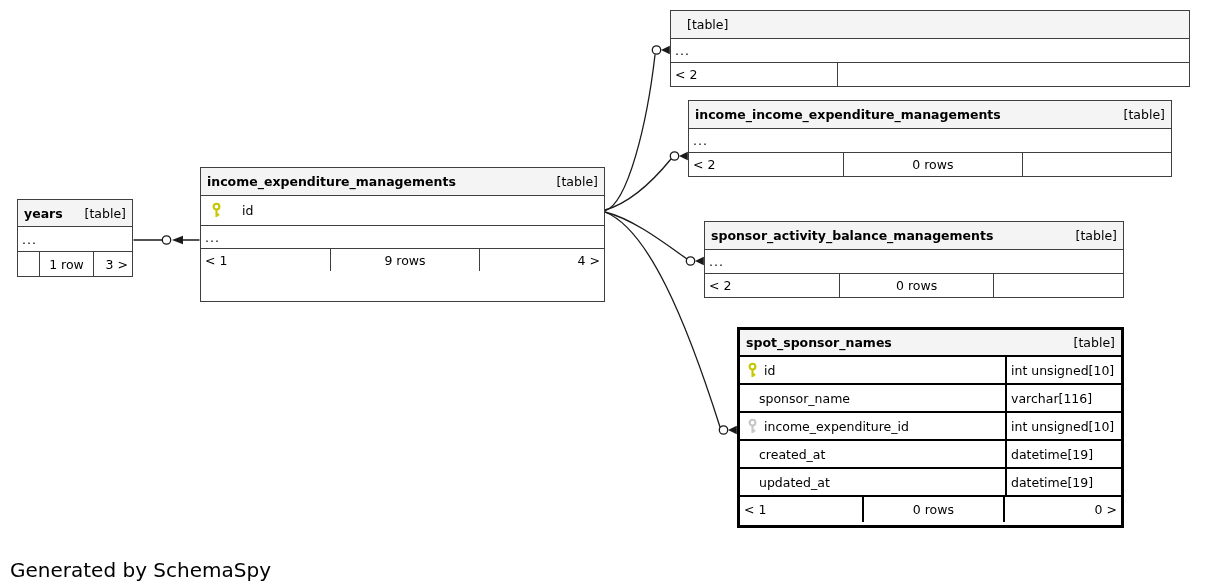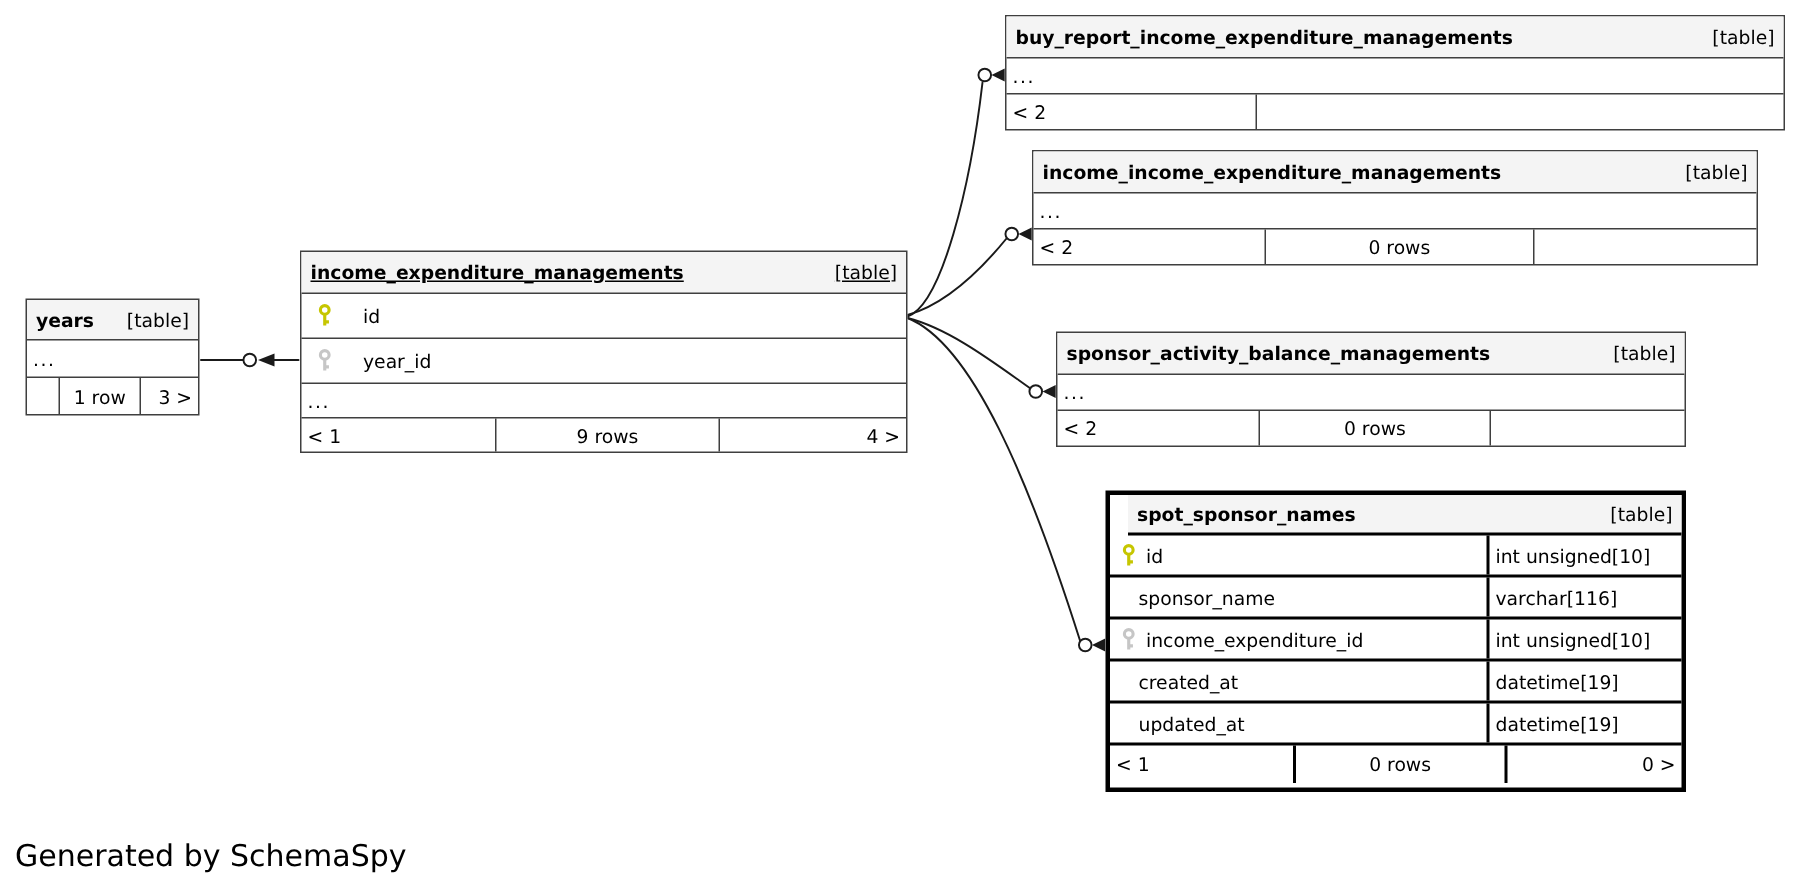--- a/index.html
+++ b/index.html
@@ -26,45 +26,45 @@
   
   #t-years{left:17px;top:199px;width:116px;height:78px;}
   #t-years .hd{height:27px;}
   #t-years .dots{height:25px;}
   #t-years .ft{height:24px;}
   #t-years .ft .c0{width:21px;}
   #t-years .ft .c1{width:54px;}
   #t-years .ft .c2{flex:1;}
 
   #t-iem{left:200px;top:167px;width:405px;height:135px;}
-  #t-iem .hd{height:28px;text-decoration:underline;}
+  #t-iem .hd{height:28px;}
   #t-iem .crow{height:30px;}
   #t-iem .dots{height:23px;}
   #t-iem .ft{height:22px;}
   #t-iem .keyicon{margin-left:9px;}
   #t-iem .cname{margin-left:19px;}
 
   .wide .hd{height:28px;}
   .wide .dots{height:24px;}
   .wide .ft{height:23px;}
   #t-buy{left:670px;top:10px;width:520px;height:77px;}
   #t-ii{left:688px;top:100px;width:484px;height:77px;}
   #t-sab{left:704px;top:221px;width:420px;height:77px;text-align:right;}
   .ft .c0{width:32%;}
   .ft .c1{width:37%;}
   .ft .c2{flex:1;}
 
   #t-spot{left:737px;top:327px;width:387px;height:201px;border:3px solid #000;}
-  #t-spot .hd{height:27px;border-bottom:2px solid #000;margin-left:12px;}
+  #t-spot .hd{height:27px;border-bottom:2px solid #000;}
   #t-spot .row{border-bottom:2px solid #000;height:28px;}
   #t-spot .row:last-child{border-bottom:none;}
   #t-spot .keyicon{margin-left:6px;}
   #t-spot .withkey .cname{margin-left:5px;}
   #t-spot .nokey .cname{margin-left:19px;}
-  #t-spot .ctype{width:130px;flex:0 0 auto;align-self:stretch;display:flex;align-items:center;
+  #t-spot .ctype{width:116px;flex:0 0 auto;align-self:stretch;display:flex;align-items:center;
                  border-left:2px solid #000;padding:0 4px;box-sizing:border-box;white-space:nowrap;}
   #t-spot .cnamewrap{flex:1;display:flex;align-items:center;}
   #t-spot .ft{height:25px;}
   #t-spot .ft .c + .c{border-left:2px solid #000;}
 
   #gen-note{position:absolute;left:10px;top:558px;font-size:20px;}
 </style>
 </head>
 <body>
 
@@ -115,38 +115,30 @@
       <span class="tname">income_expenditure_managements</span>
       <span class="badge">[table]</span>
     </div>
     <div class="row crow">
       <svg class="keyicon" width="13" height="17" viewBox="0 0 13 17">
         <circle cx="6.5" cy="4.6" r="2.9" fill="none" stroke="#c6c600" stroke-width="2.1"></circle>
         <path d="M6.5,7.5 V15 M6.5,12.6 H9.3" fill="none" stroke="#c6c600" stroke-width="2.1"></path>
       </svg>
       <span class="cname">id</span>
     </div>
-    <div class="row crow">
-      <svg class="keyicon" width="13" height="17" viewBox="0 0 13 17">
-        <circle cx="6.5" cy="4.6" r="2.9" fill="none" stroke="#c6c6c6" stroke-width="2.1"></circle>
-        <path d="M6.5,7.5 V15 M6.5,12.6 H9.3" fill="none" stroke="#c6c6c6" stroke-width="2.1"></path>
-      </svg>
-      <span class="cname">year_id</span>
-    </div>
     <div class="row dots">...</div>
     <div class="ft">
       <span class="c c0">&lt; 1</span>
       <span class="c c1 mid">9 rows</span>
       <span class="c c2 rgt">4 &gt;</span>
     </div>
   </div>
 
   <div class="tbl wide" id="t-buy">
     <div class="hd">
-      <span class="tname">buy_report_income_expenditure_managements</span>
       <span class="badge">[table]</span>
     </div>
     <div class="row dots">...</div>
     <div class="ft">
       <span class="c c0">&lt; 2</span>
       <span class="c c2 rgt"></span>
     </div>
   </div>
 
   <div class="tbl wide" id="t-ii">

